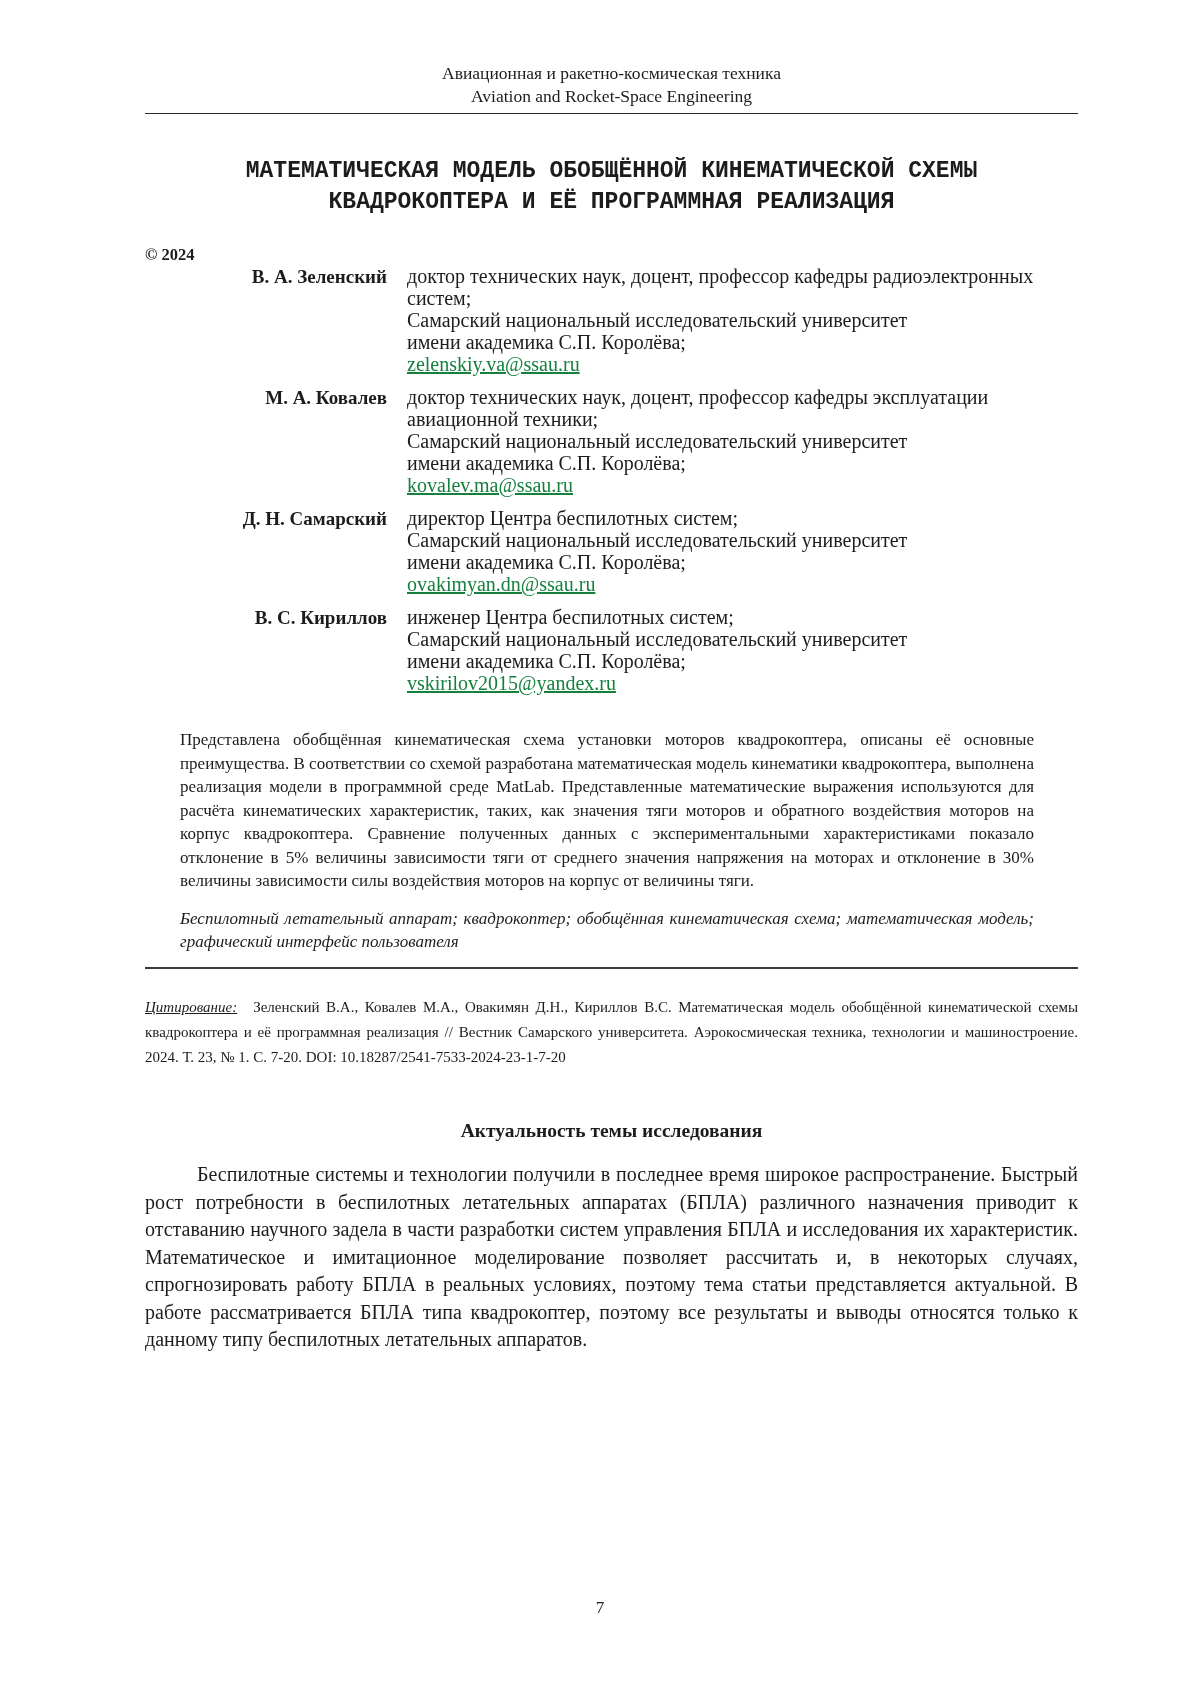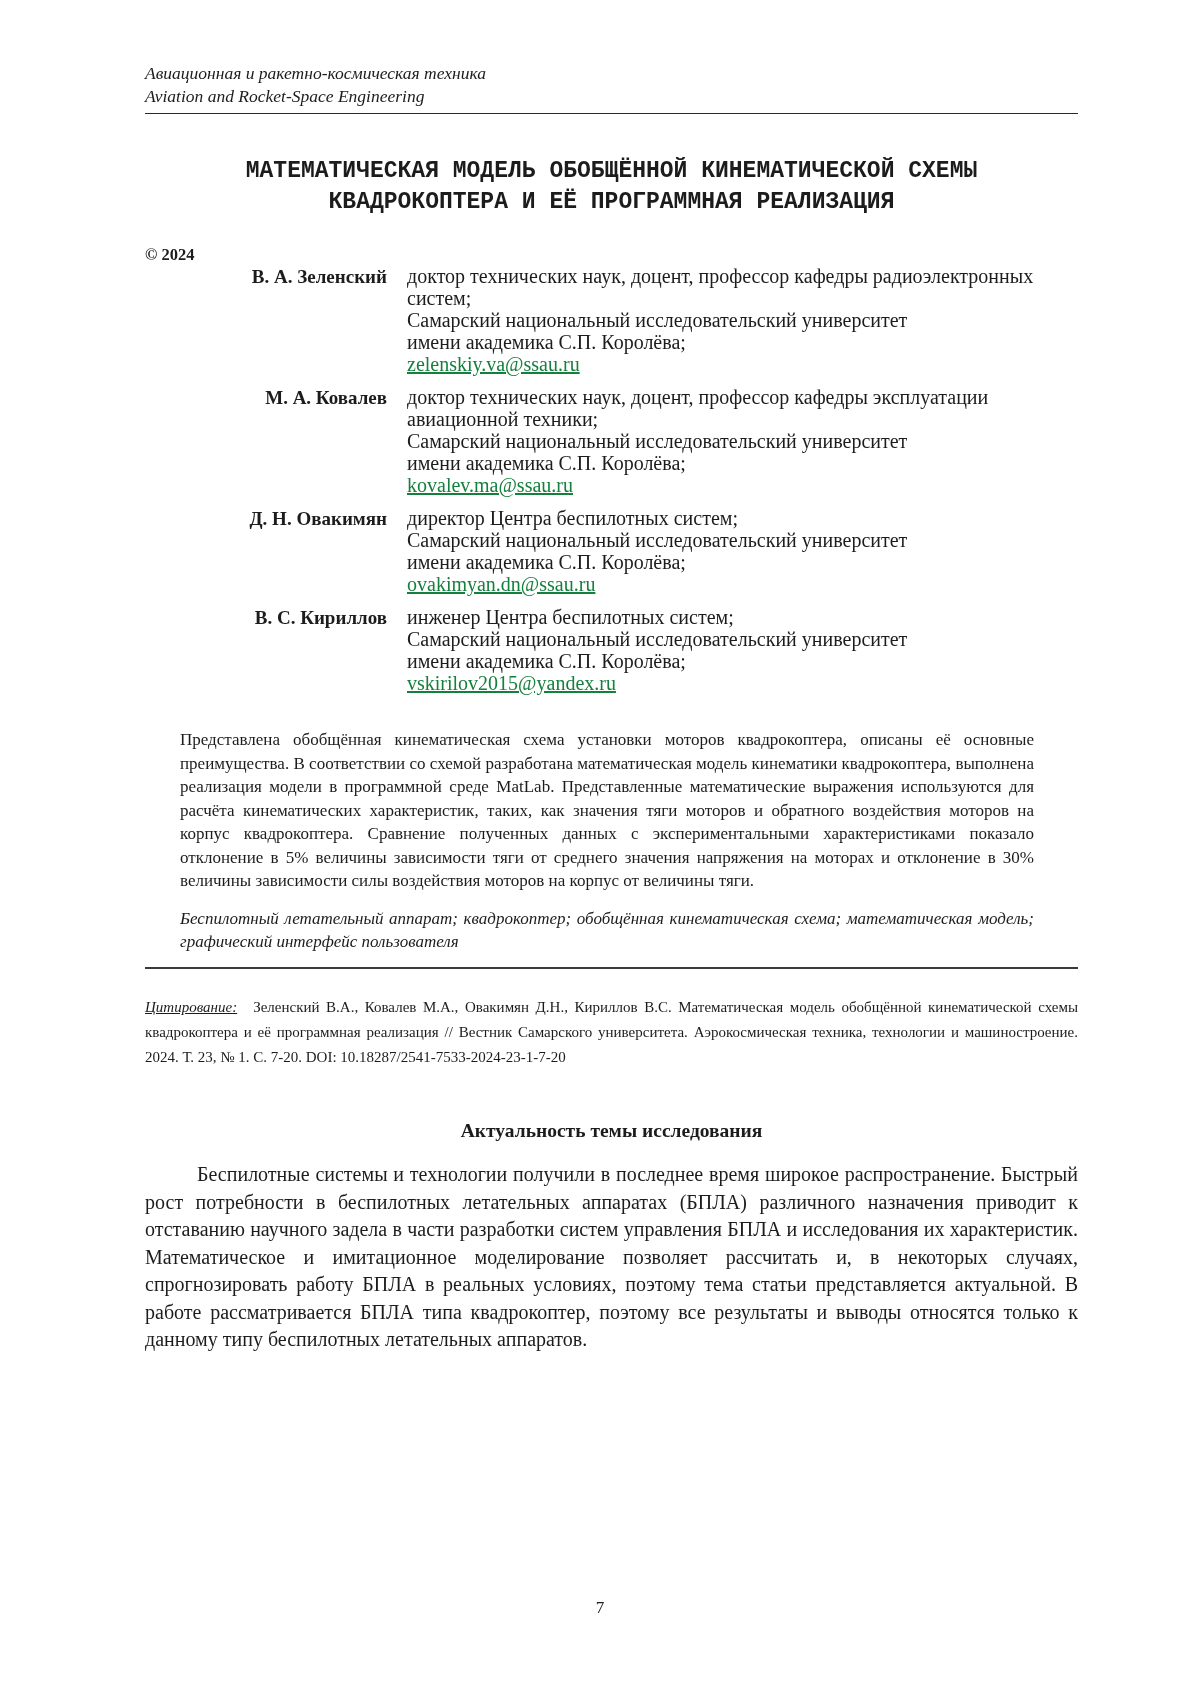--- a/index.html
+++ b/index.html
@@ -9,21 +9,21 @@
     width:1200px; height:1698px;
     margin:0 auto;
     background:#ffffff;
     color:#1c1c1c;
     font-family:"Liberation Serif", serif;
     overflow:hidden;
   }
   .content { padding:62px 122px 0 145px; }
 
   
-  .journal-head { text-align:left; font-style:italic; font-size:17.5px; line-height:23px; }
+  .journal-head { text-align:center; font-size:17.5px; line-height:23px; }
   .head-rule { border-top:1.6px solid #2a2a2a; margin-top:5px; }
 
   
   .udc-doi { display:flex; justify-content:space-between; font-style:italic; font-size:17.5px; margin-top:28px; }
 
   
   .article-title {
     max-width:790px; margin:42px auto 0;
     text-align:center; font-weight:bold; font-size:23px; line-height:31px;font-family:Liberation Mono, monospace;
   }
@@ -89,21 +89,21 @@
         <div class="author-name">М. А. Ковалев</div>
         <div class="author-details">
           <span>доктор технических наук, доцент, профессор кафедры эксплуатации авиационной техники;</span><br>
           <span>Самарский национальный исследовательский университет</span><br>
           <span>имени академика С.П. Королёва;</span><br>
           <a class="email">kovalev.ma@ssau.ru</a>
         </div>
       </div>
 
       <div class="author">
-        <div class="author-name">Д. Н. Овакимян</div>
+        <div class="author-name">Д. Н. Самарский</div>
         <div class="author-details">
           <span>директор Центра беспилотных систем;</span><br>
           <span>Самарский национальный исследовательский университет</span><br>
           <span>имени академика С.П. Королёва;</span><br>
           <a class="email">ovakimyan.dn@ssau.ru</a>
         </div>
       </div>
 
       <div class="author">
         <div class="author-name">В. С. Кириллов</div>

